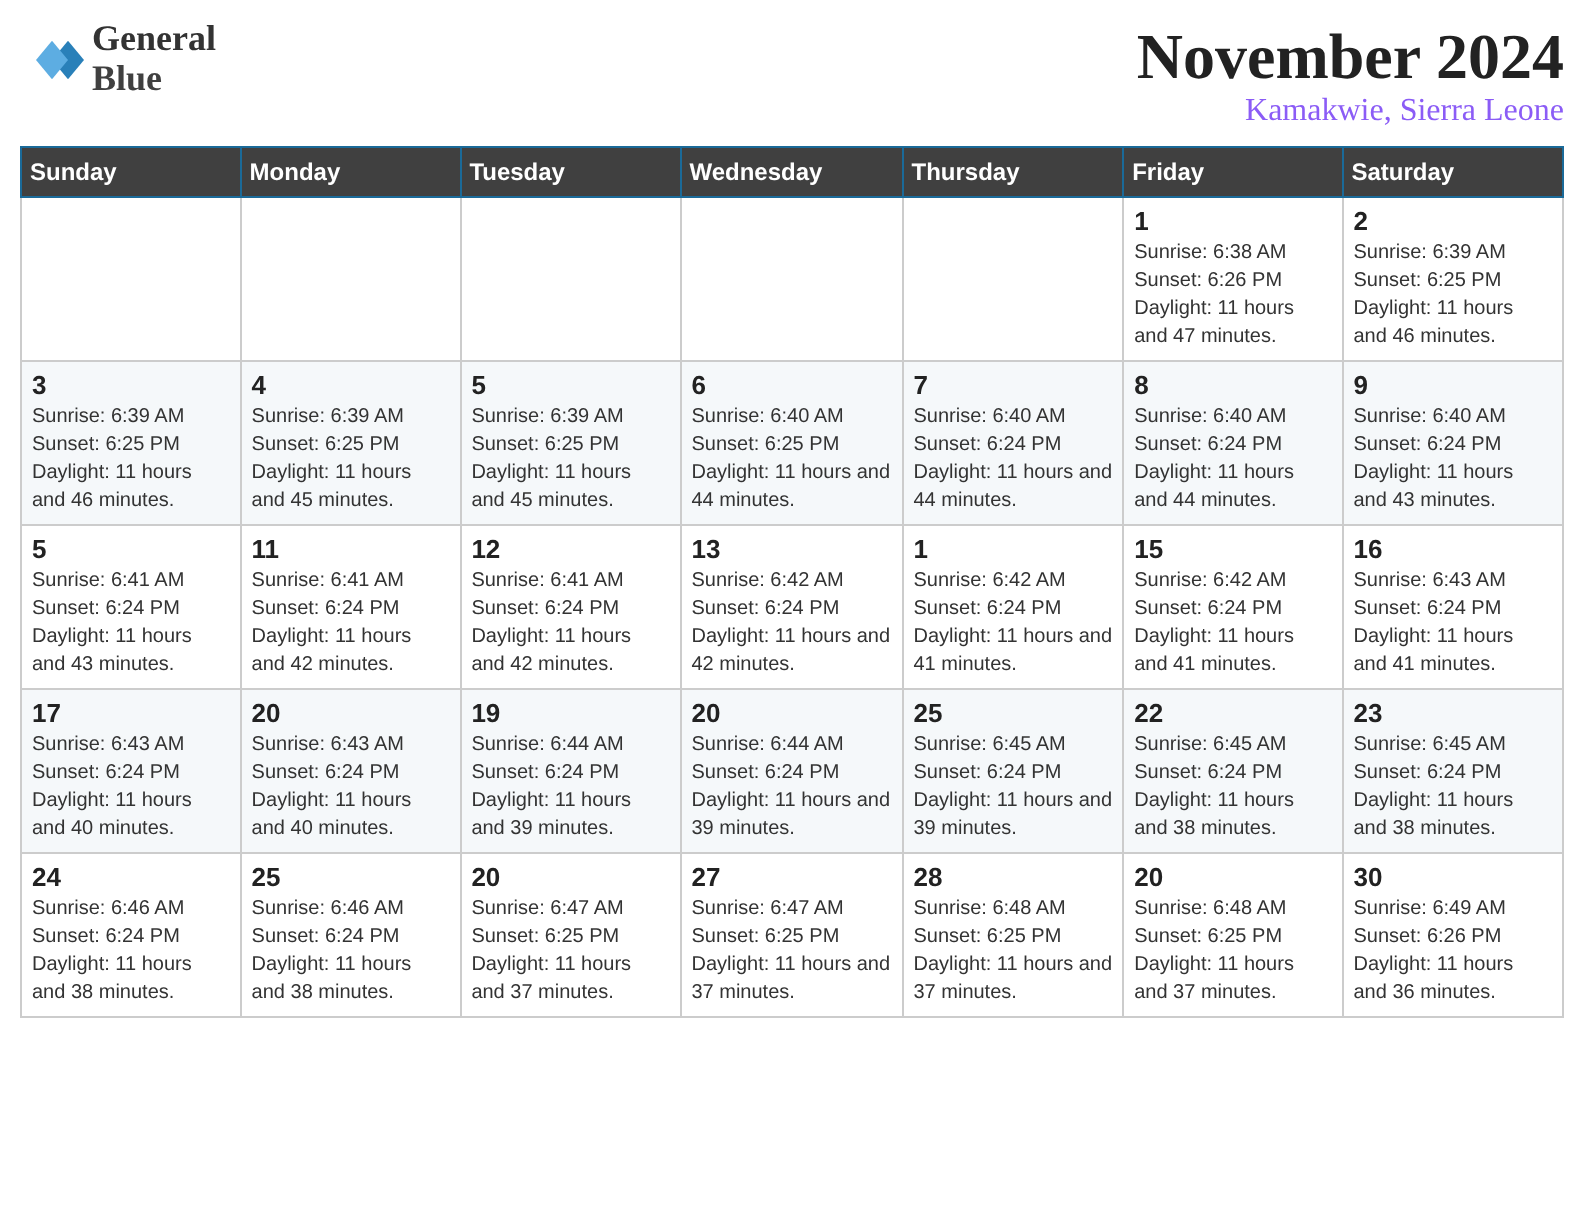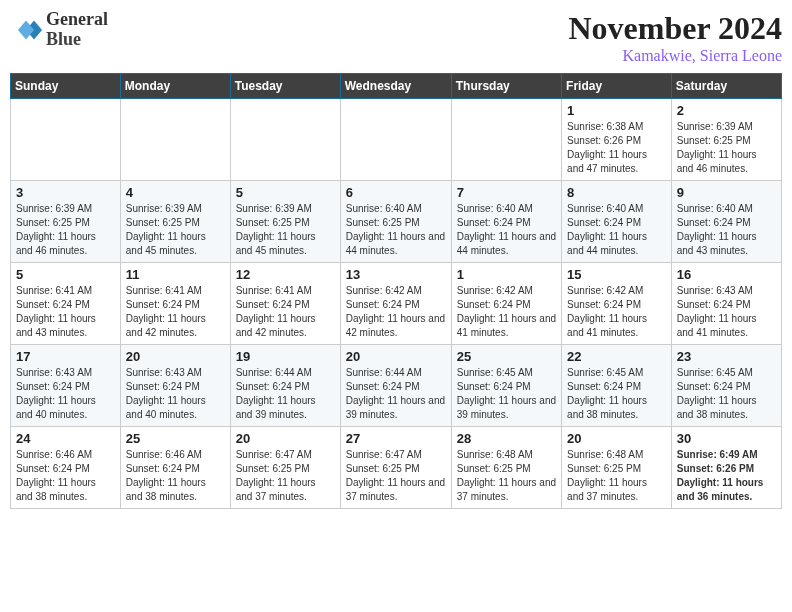--- a/index.html
+++ b/index.html
@@ -303,19 +303,19 @@
 Daylight: 11 hours and 37 minutes.</div>
         </td>
         <td>
           <span class="day-num">20</span>
           <div class="day-info" style="white-space: pre-line;">Sunrise: 6:48 AM
 Sunset: 6:25 PM
 Daylight: 11 hours and 37 minutes.</div>
         </td>
         <td>
           <span class="day-num">30</span>
-          <div class="day-info" style="white-space: pre-line; font-weight: bold;">Sunrise: 6:49 AM
+          <div class="day-info" style="white-space: pre-line;">Sunrise: 6:49 AM
 Sunset: 6:26 PM
 Daylight: 11 hours and 36 minutes.</div>
         </td>
       </tr>
     </tbody>
 </table>
 
 </body></html>

